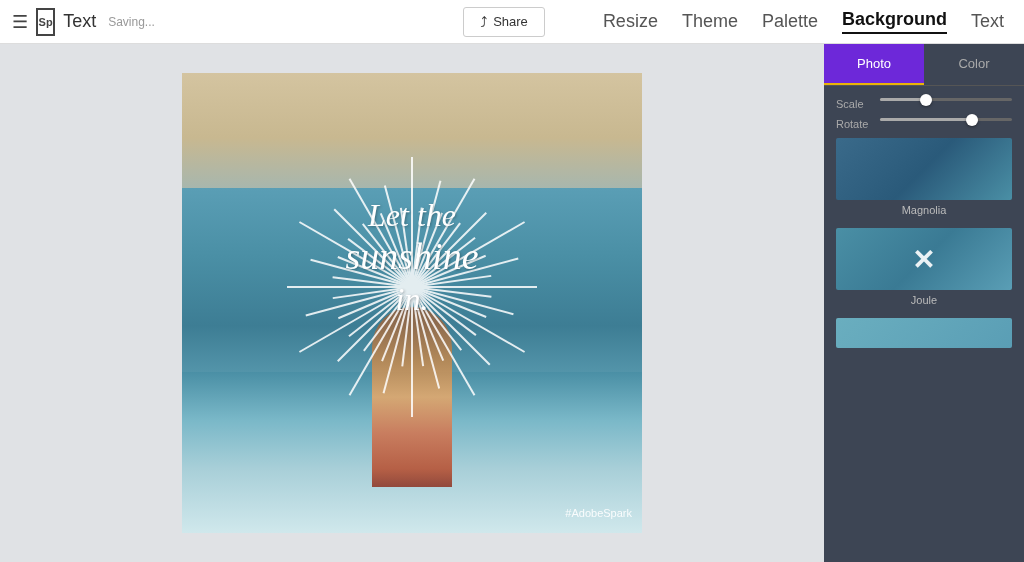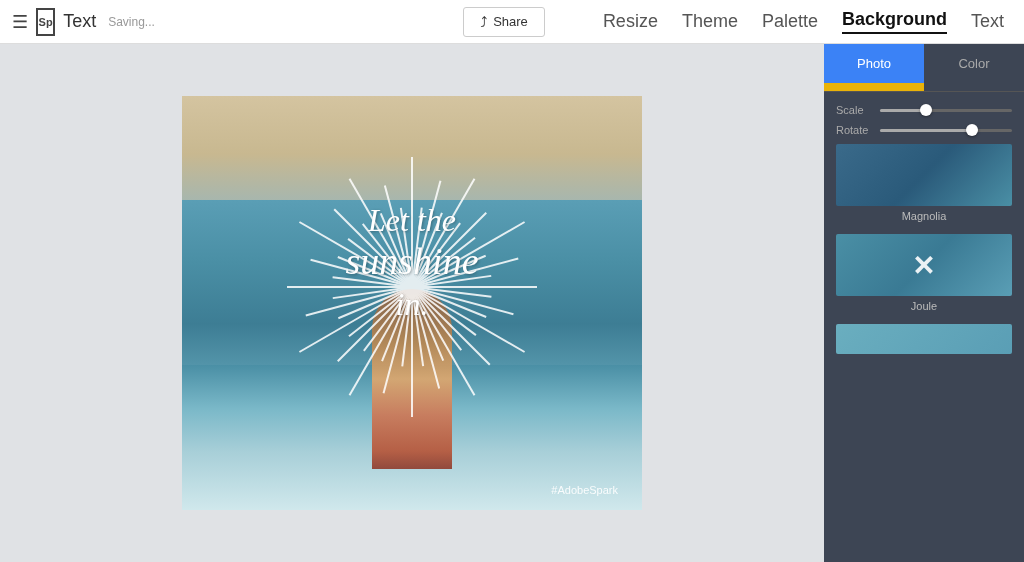--- a/index.html
+++ b/index.html
@@ -107,21 +107,21 @@
     .canvas-area {
       flex: 1;
       display: flex;
       align-items: center;
       justify-content: center;
       background: #e0e2e5;
     }
     .canvas-container {
       position: relative;
       width: 460px;
-      height: 414px;
+      height: 460px;
       background: #b91c1c;
       overflow: hidden;
     }
     
     .img-sky {
       position: absolute;
       top: 0; left: 0; right: 0;
       height: 35%;
       background: linear-gradient(180deg, #d4c4a0 0%, #c8b890 40%, #8ab5c8 100%);
     }
@@ -181,21 +181,21 @@
       display: block;
     }
     .canvas-text .line3 {
       font-size: 32px;
       display: block;
       font-style: italic;
     }
     .canvas-hashtag {
       position: absolute;
       bottom: 14px;
-      right: 24px;
+      right: 10px;
       color: rgba(255,255,255,0.9);
       font-size: 11px;
       z-index: 10;
     }
 
     
     .right-panel {
       width: 200px;
       background: #3d4554;
       display: flex;
@@ -210,22 +210,22 @@
     .panel-tab {
       flex: 1;
       padding: 12px 0;
       text-align: center;
       font-size: 13px;
       color: #aaa;
       cursor: pointer;
     }
     .panel-tab.active {
       color: #fff;
-      background: #3b82f6;
-      border-bottom: 8px solid #eab308;
+      background: #6d28d9;
+      border-bottom: 2px solid #eab308;
     }
 
     .panel-body {
       flex: 1;
       overflow-y: auto;
       padding: 12px;
     }
     .panel-body::-webkit-scrollbar {
       width: 4px;
     }
@@ -247,21 +247,21 @@
       font-size: 12px;
       border-radius: 20px;
       cursor: pointer;
       margin-bottom: 14px;
       text-align: center;
     }
 
     
     .slider-row {
       display: flex;
-      align-items: center;
+      align-items: flex-start;
       margin-bottom: 8px;
       gap: 6px;
     }
     .slider-label {
       font-size: 11px;
       color: #aaa;
       width: 38px;
       flex-shrink: 0;
     }
     .slider-track {

